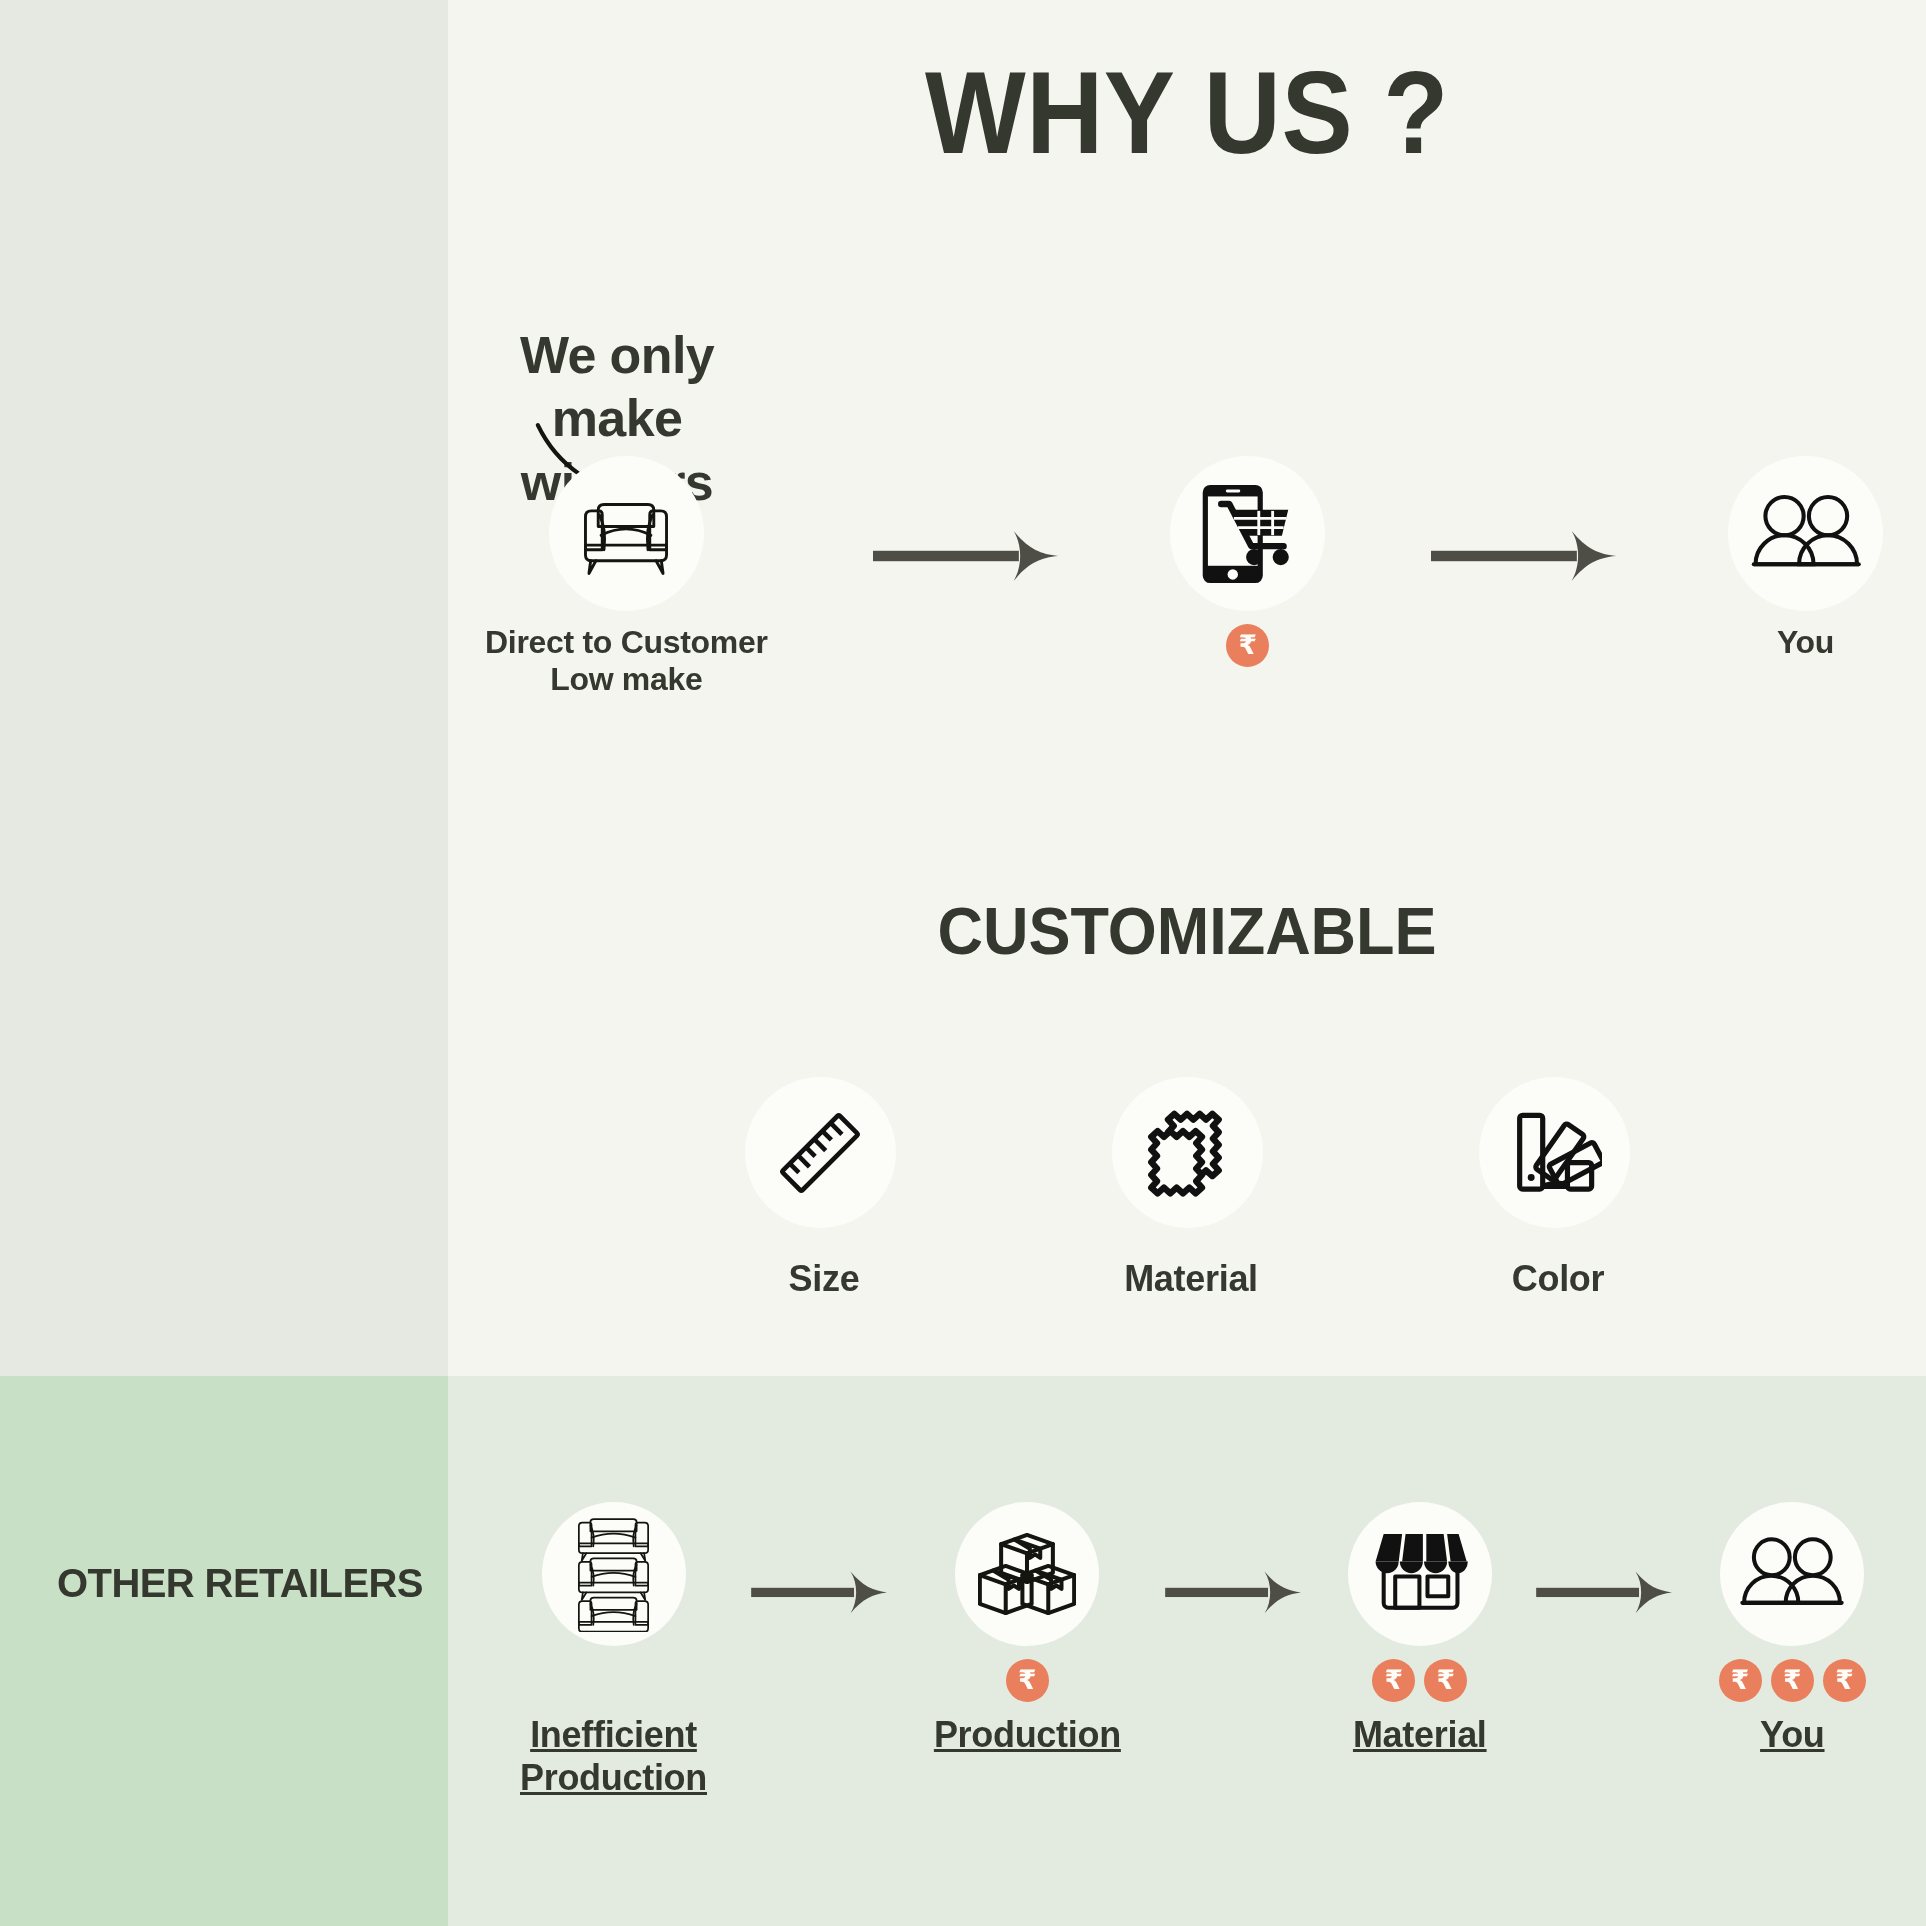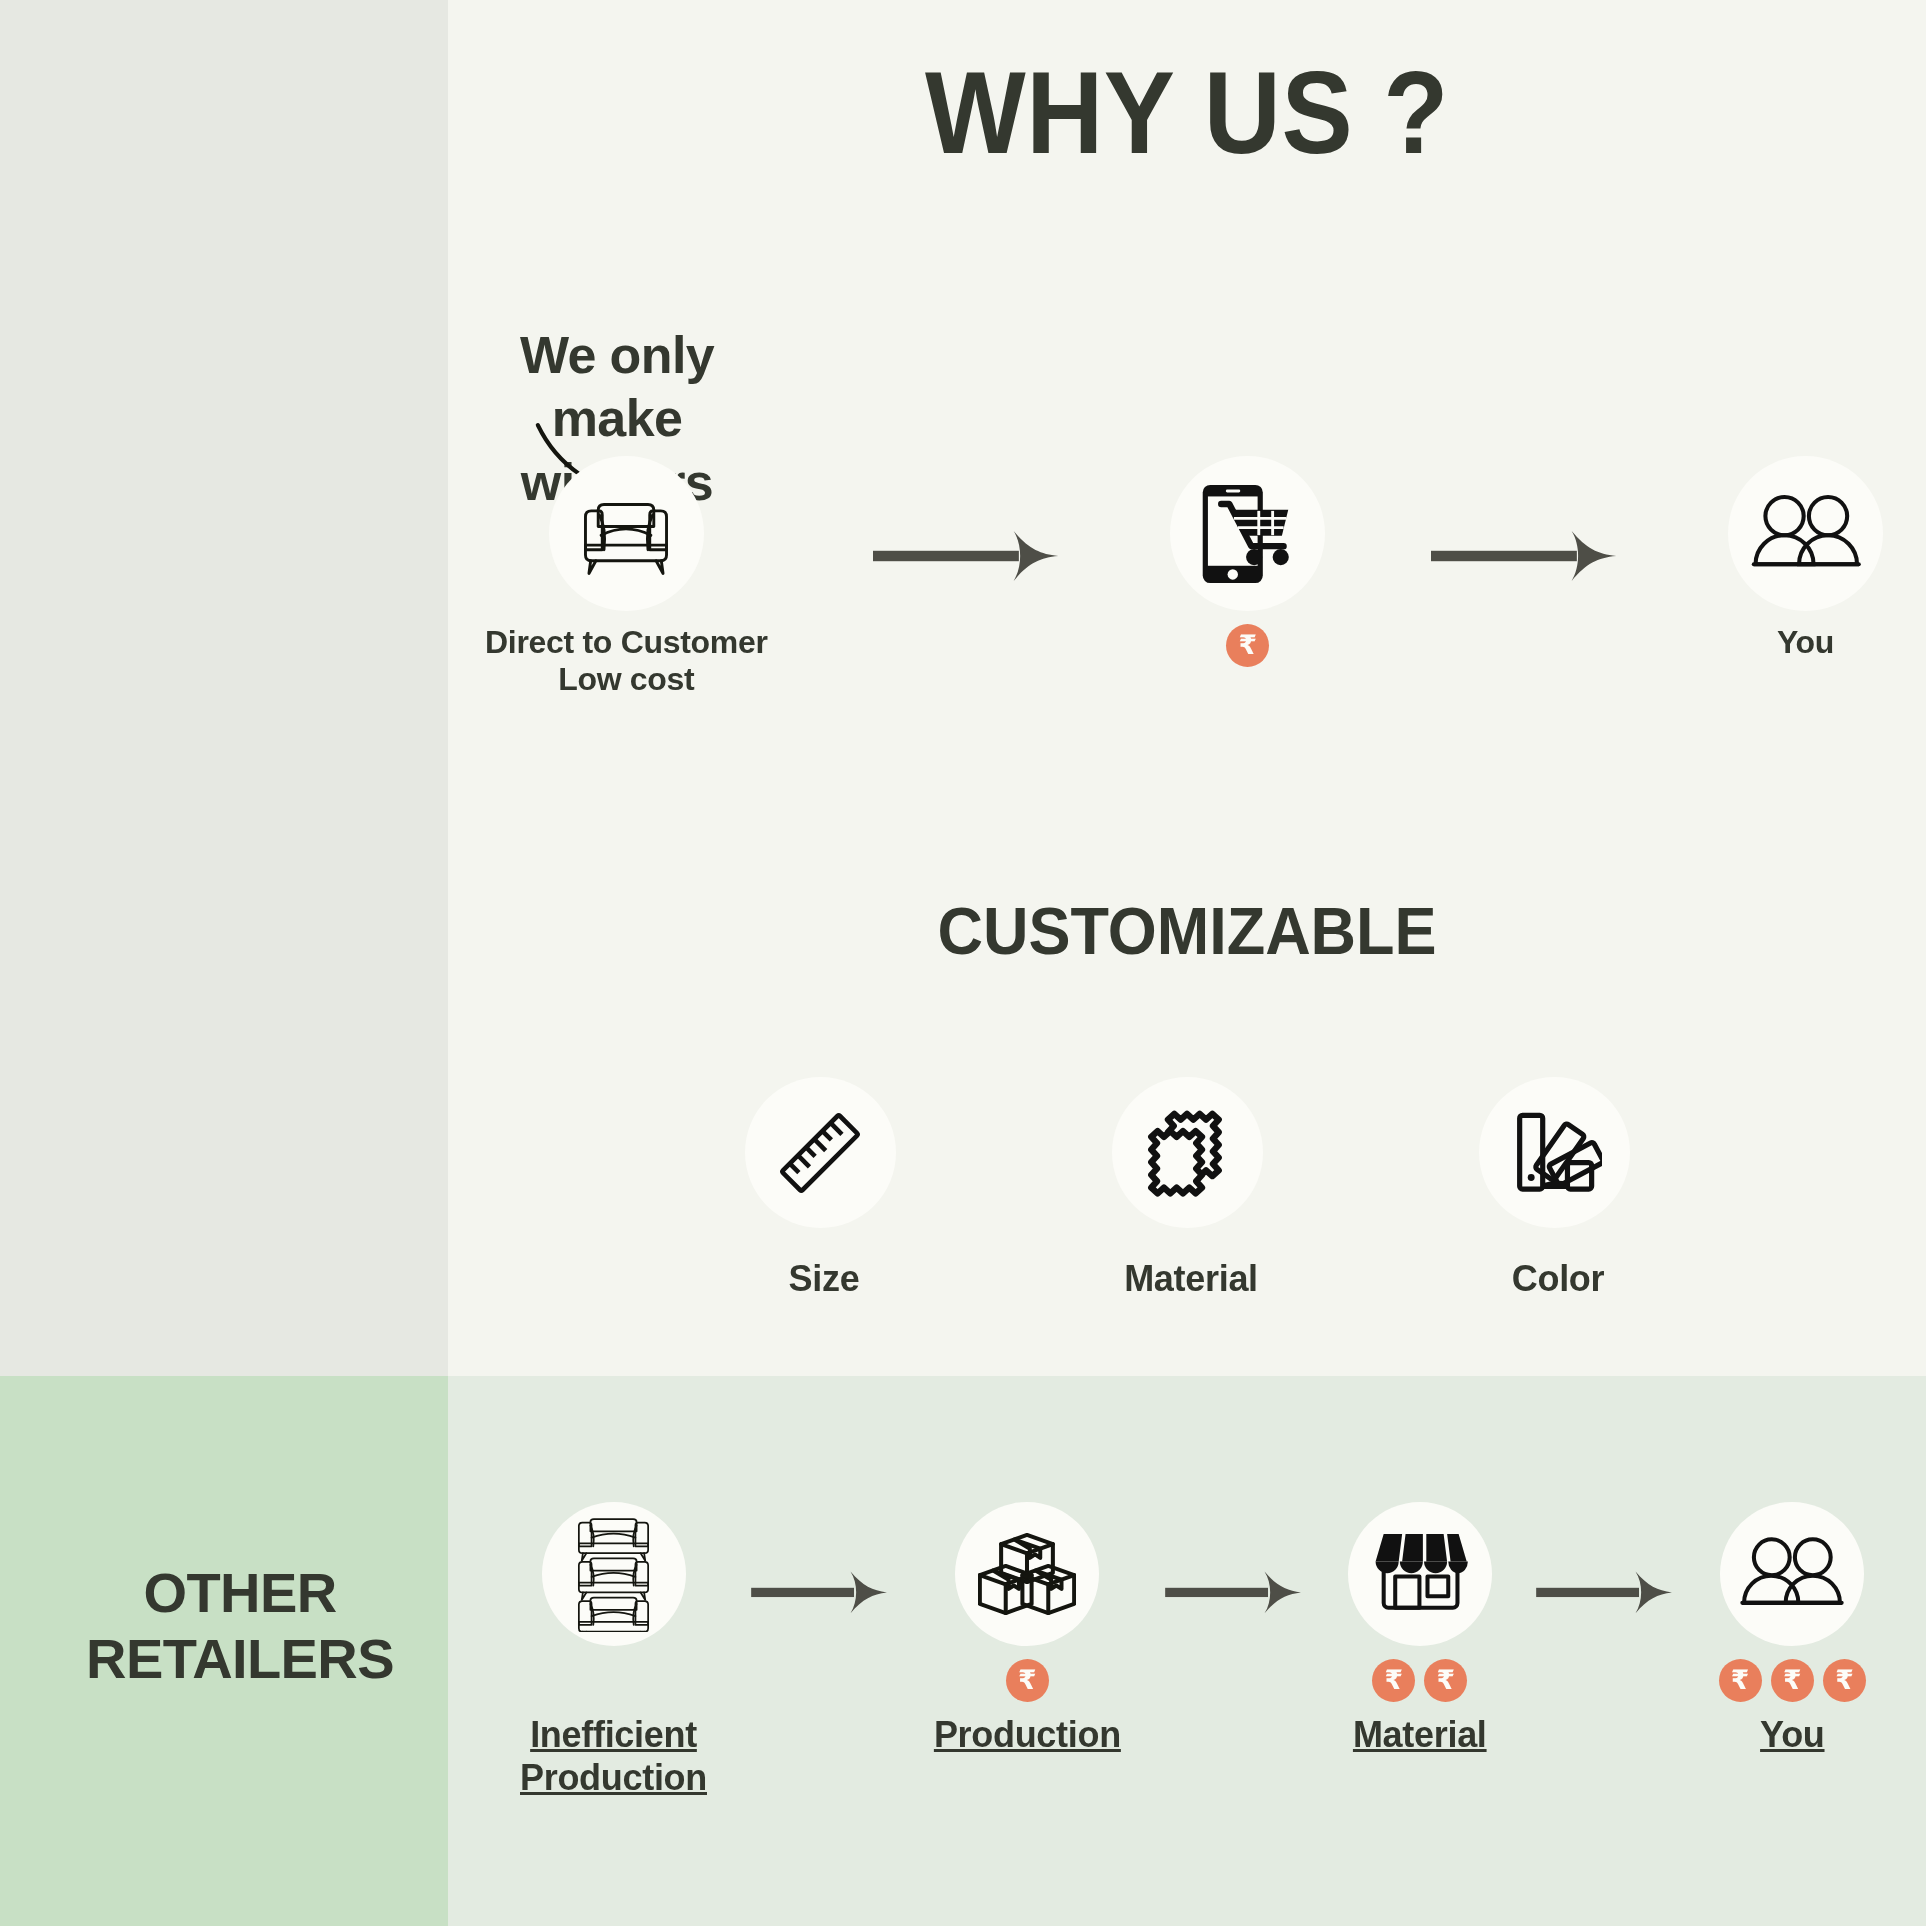--- a/index.html
+++ b/index.html
@@ -27,21 +27,21 @@
   .logo-text{
     font-family:"DejaVu Sans", sans-serif;
     font-size:134px;font-weight:700;letter-spacing:-3.5px;
     line-height:1;
   }
 
   
   .other-retailers{
     position:absolute;left:0;top:1560px;width:480px;
     text-align:center;color:#34382F;
-    font-size:56px;font-weight:700;line-height:1.18;
+    font-size:40px;font-weight:700;line-height:1.18;
     letter-spacing:-0.6px;
     font-family:"Liberation Sans", sans-serif;
   }
 
   
   .title-why{
     position:absolute;left:448px;top:55px;width:1478px;
     text-align:center;color:#34382F;
     font-size:116px;font-weight:700;letter-spacing:0.6px;
     line-height:1;
@@ -145,21 +145,21 @@
             <path d="M49 43 q12 22 8 60"></path>
             <path d="M141 43 q-12 22 -8 60"></path>
             <path d="M25 95 h140 v17 q0 10 -10 10 h-120 q-10 0 -10 -10 z"></path>
             <path d="M52 78 q43 -22 86 0"></path>
             <path d="M34 122 l-3 22 l12 -22"></path>
             <path d="M156 122 l3 22 l-12 -22"></path>
           </g>
         </svg>
       </div>
       <div class="node-label">Direct to Customer
-Low cost</div>
+Low make</div>
     </div>
 
     <div class="arrow arrow-top">
       <svg width="191" height="64" viewBox="0 0 330 110">
         <rect x="0" y="46" width="252" height="18" fill="#4E4E47"></rect>
         <path d="M243 12 C 268 42, 288 52, 320 55 C 288 58, 268 68, 243 98 C 258 74, 258 36, 243 12 Z" fill="#4E4E47"></path>
       </svg>
     </div>
 
     <div class="node">

